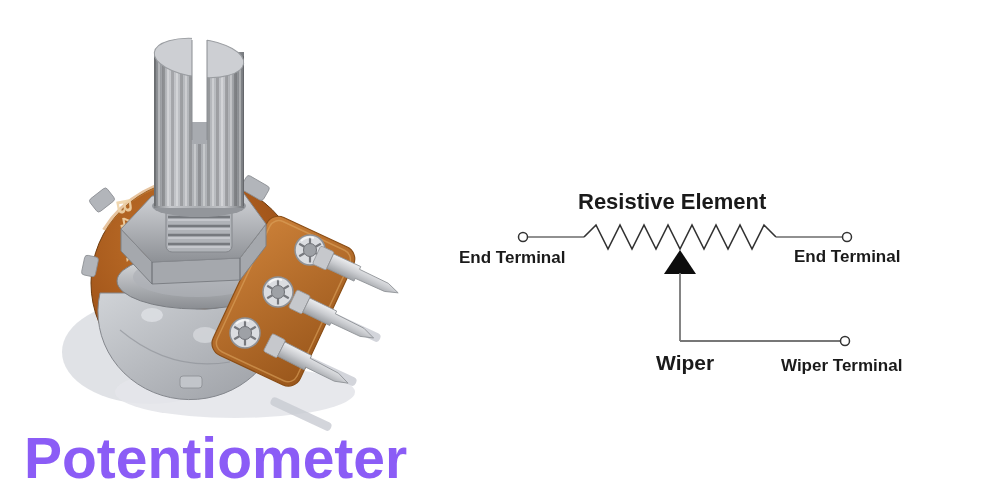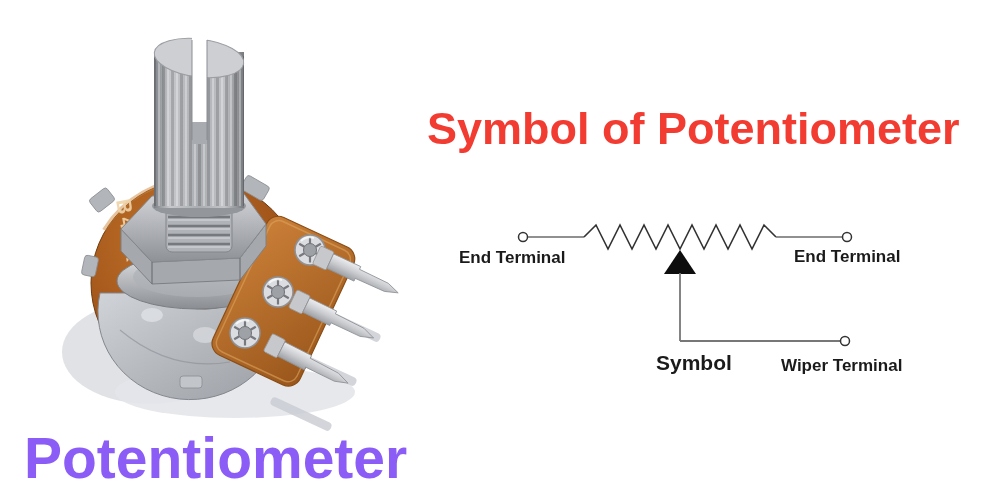--- a/index.html
+++ b/index.html
@@ -176,20 +176,20 @@
       <polyline points="584,237 596,225 608,249 620,225 632,249 644,225 656,249 668,225 680,249 692,225 704,249 716,225 728,249 740,225 752,249 764,225 776,237" fill="none" stroke="#333333" stroke-width="1.6" stroke-linejoin="miter"></polyline>
       <line x1="776" y1="237" x2="843" y2="237" stroke="#6B6B6B" stroke-width="1.6"></line>
       <circle cx="847" cy="237" r="4.5" fill="#FFFFFF" stroke="#333333" stroke-width="1.5"></circle>
       <polygon points="680,250 664,274 696,274" fill="#0D0D0D"></polygon>
       <line x1="680" y1="273" x2="680" y2="341" stroke="#777777" stroke-width="1.8"></line>
       <line x1="680" y1="341" x2="840" y2="341" stroke="#777777" stroke-width="1.8"></line>
       <circle cx="845" cy="341" r="4.5" fill="#FFFFFF" stroke="#333333" stroke-width="1.5"></circle>
     </g>
   </svg>
 
-  <div class="label title">Symbol of Potentiometer</div>
+  <div class="label resistive">Resistive Element</div>
   <div class="label end-left">End Terminal</div>
   <div class="label end-right">End Terminal</div>
   <div class="label wiper">Wiper Terminal</div>
-  <div class="label slider">Symbol</div>
+  <div class="label slider">Wiper</div>
   <div class="label photo-label">Potentiometer</div>
 
 </div>
 
 </body></html>

